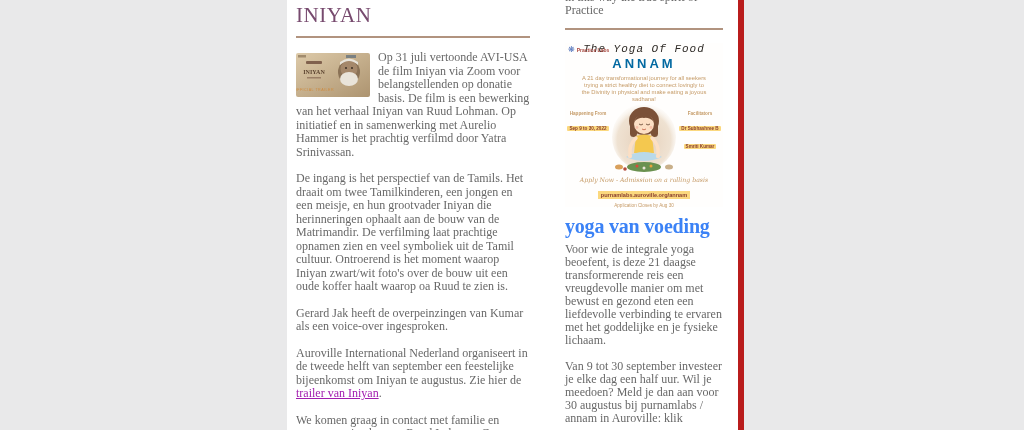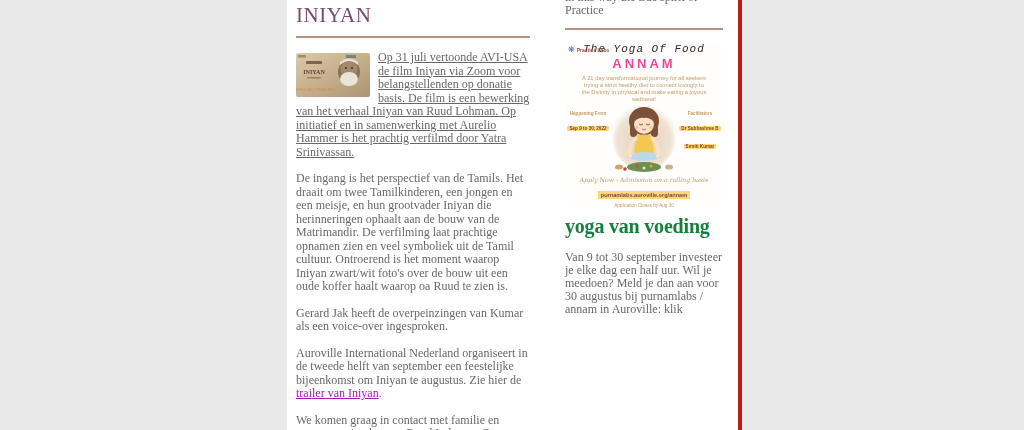--- a/index.html
+++ b/index.html
@@ -1,59 +1,59 @@
 <!DOCTYPE html>
 <html><head>
 <meta charset="utf-8">
 <style>
   html,body{margin:0;padding:0;}
   body{
     width:1024px;height:430px;background:#e9e9ea;overflow:hidden;
     font-family:"Liberation Serif", serif;color:#686868;
     -webkit-font-smoothing:antialiased;
   }
-  .sheet{position:absolute;left:287px;top:0;width:451px;height:430px;background:#ffffff;border-right:4px solid #b91c1c;}
+  .sheet{position:absolute;left:287px;top:0;width:451px;height:430px;background:#ffffff;border-right:6px solid #b91c1c;}
   .left-col{position:absolute;left:9px;top:0;width:234px;}
   .right-col{position:absolute;left:278px;top:0;width:158px;}
 
   h1.title{font-size:21px;font-weight:normal;letter-spacing:.5px;color:#774a6e;margin:3px 0 0 0;}
   .rule{border:none;height:2px;background:#b1937f;margin:8px 0 0 0;}
 
   p{font-size:12px;line-height:13.5px;margin:0;}
   .left-col p{margin-top:13px;}
-  .article{margin-top:13px;text-decoration:underline;}
+  .article{margin-top:13px;}
   .article p{margin-top:0;}
   .thumb{float:left;width:74px;height:44px;margin:2px 8px 2px 0;cursor:pointer;}
   .thumb svg{display:block;border-radius:2px;}
   a.textlink{color:#a21caf;text-decoration:underline;cursor:pointer;}
 
   .clip{height:21px;overflow:hidden;}
   .clip p{margin-top:-9px;line-height:15px;font-size:12.5px;}
   .welcome{margin-top:8px;font-size:12.5px;}
   .right-col .rule{margin-top:7px;}
   .right-col p{font-size:12px;line-height:13px;}
 
   .poster{position:relative;width:158px;height:164px;margin-top:9px;background:#fffefd;text-align:center;cursor:pointer;}
   .p-logo{position:absolute;top:3px;left:3px;display:flex;align-items:center;gap:2px;}
   .p-logo .flower{font-size:8px;color:#4a6db8;line-height:8px;}
   .p-logo .lname{font-size:5px;font-weight:bold;color:#a9473f;font-family:"Liberation Sans",sans-serif;}
   .p-script{font-style:italic;font-size:11px;color:#2e2a26;margin-top:13px;letter-spacing:1px;font-family:Liberation Mono, monospace;}
-  .p-annam{font-size:13px;font-weight:bold;letter-spacing:3px;color:#ec4899;margin-top:1px;font-family:"Liberation Sans",sans-serif;}
+  .p-annam{font-size:13px;font-weight:bold;letter-spacing:3px;color:#0369a1;margin-top:1px;font-family:"Liberation Sans",sans-serif;}
   .p-body{font-size:5.8px;line-height:7px;color:#c59a66;margin:4px auto 0;width:128px;font-family:"Liberation Sans",sans-serif;}
   .p-mid{position:relative;height:70px;margin-top:2px;}
   .p-info{position:absolute;top:6px;width:44px;font-family:"Liberation Sans",sans-serif;}
   .p-info.l{left:1px;}
   .p-info.r{right:1px;}
   .p-info .lab{font-size:4.6px;color:#c59a66;font-weight:bold;}
   .chip{display:inline-block;background:#fbd87e;color:#8a4030;font-size:4.6px;font-weight:bold;padding:0 2px;margin-top:1px;border-radius:1px;font-family:"Liberation Sans",sans-serif;}
   .p-apply{font-style:italic;font-size:6.2px;color:#c59a66;margin-top:1px;font-family:"DejaVu Serif",serif;}
   .p-link{display:inline-block;background:#fbd87e;color:#8a4030;font-size:5.6px;font-weight:bold;padding:1px 3px;margin-top:2px;cursor:pointer;font-family:"Liberation Sans",sans-serif;}
   .p-closes{font-size:4.6px;color:#c59a66;margin-top:2px;font-family:"Liberation Sans",sans-serif;}
 
-  h2.yoga{font-size:20px;font-weight:bold;color:#15803d;margin:8px 0 0 0;letter-spacing:-0.2px;}
+  h2.yoga{font-size:20px;font-weight:bold;color:#3b82f6;margin:8px 0 0 0;letter-spacing:-0.2px;}
   .right-col .para1{margin-top:5px;}
   .right-col .para2{margin-top:13px;}
 </style>
 </head>
 <body>
 
 <div class="sheet">
 
   <div class="left-col">
     <h1 class="title">INIYAN</h1>
@@ -151,17 +151,18 @@
           <circle cx="26" cy="64" r="1.8" fill="#b44b3c"></circle>
         </svg>
       </div>
 
       <div class="p-apply">Apply Now - Admission on a rolling basis</div>
       <div><span class="p-link">purnamlabs.auroville.org/annam</span></div>
       <div class="p-closes">Application Closes by Aug 30</div>
     </div>
 
     <h2 class="yoga">yoga van voeding</h2>
+    <p class="para1">Voor wie de integrale yoga beoefent, is deze 21 daagse transformerende reis een vreugdevolle manier om met bewust en gezond eten een liefdevolle verbinding te ervaren met het goddelijke en je fysieke lichaam.</p>
     <p class="para2"><span>Van 9 tot 30 september investeer je elke dag een half uur. Wil je meedoen? Meld je dan aan voor 30 augustus bij purnamlabs / annam in Auroville: klik </span></p>
 
   </div>
 
 </div>
 
 </body></html>

